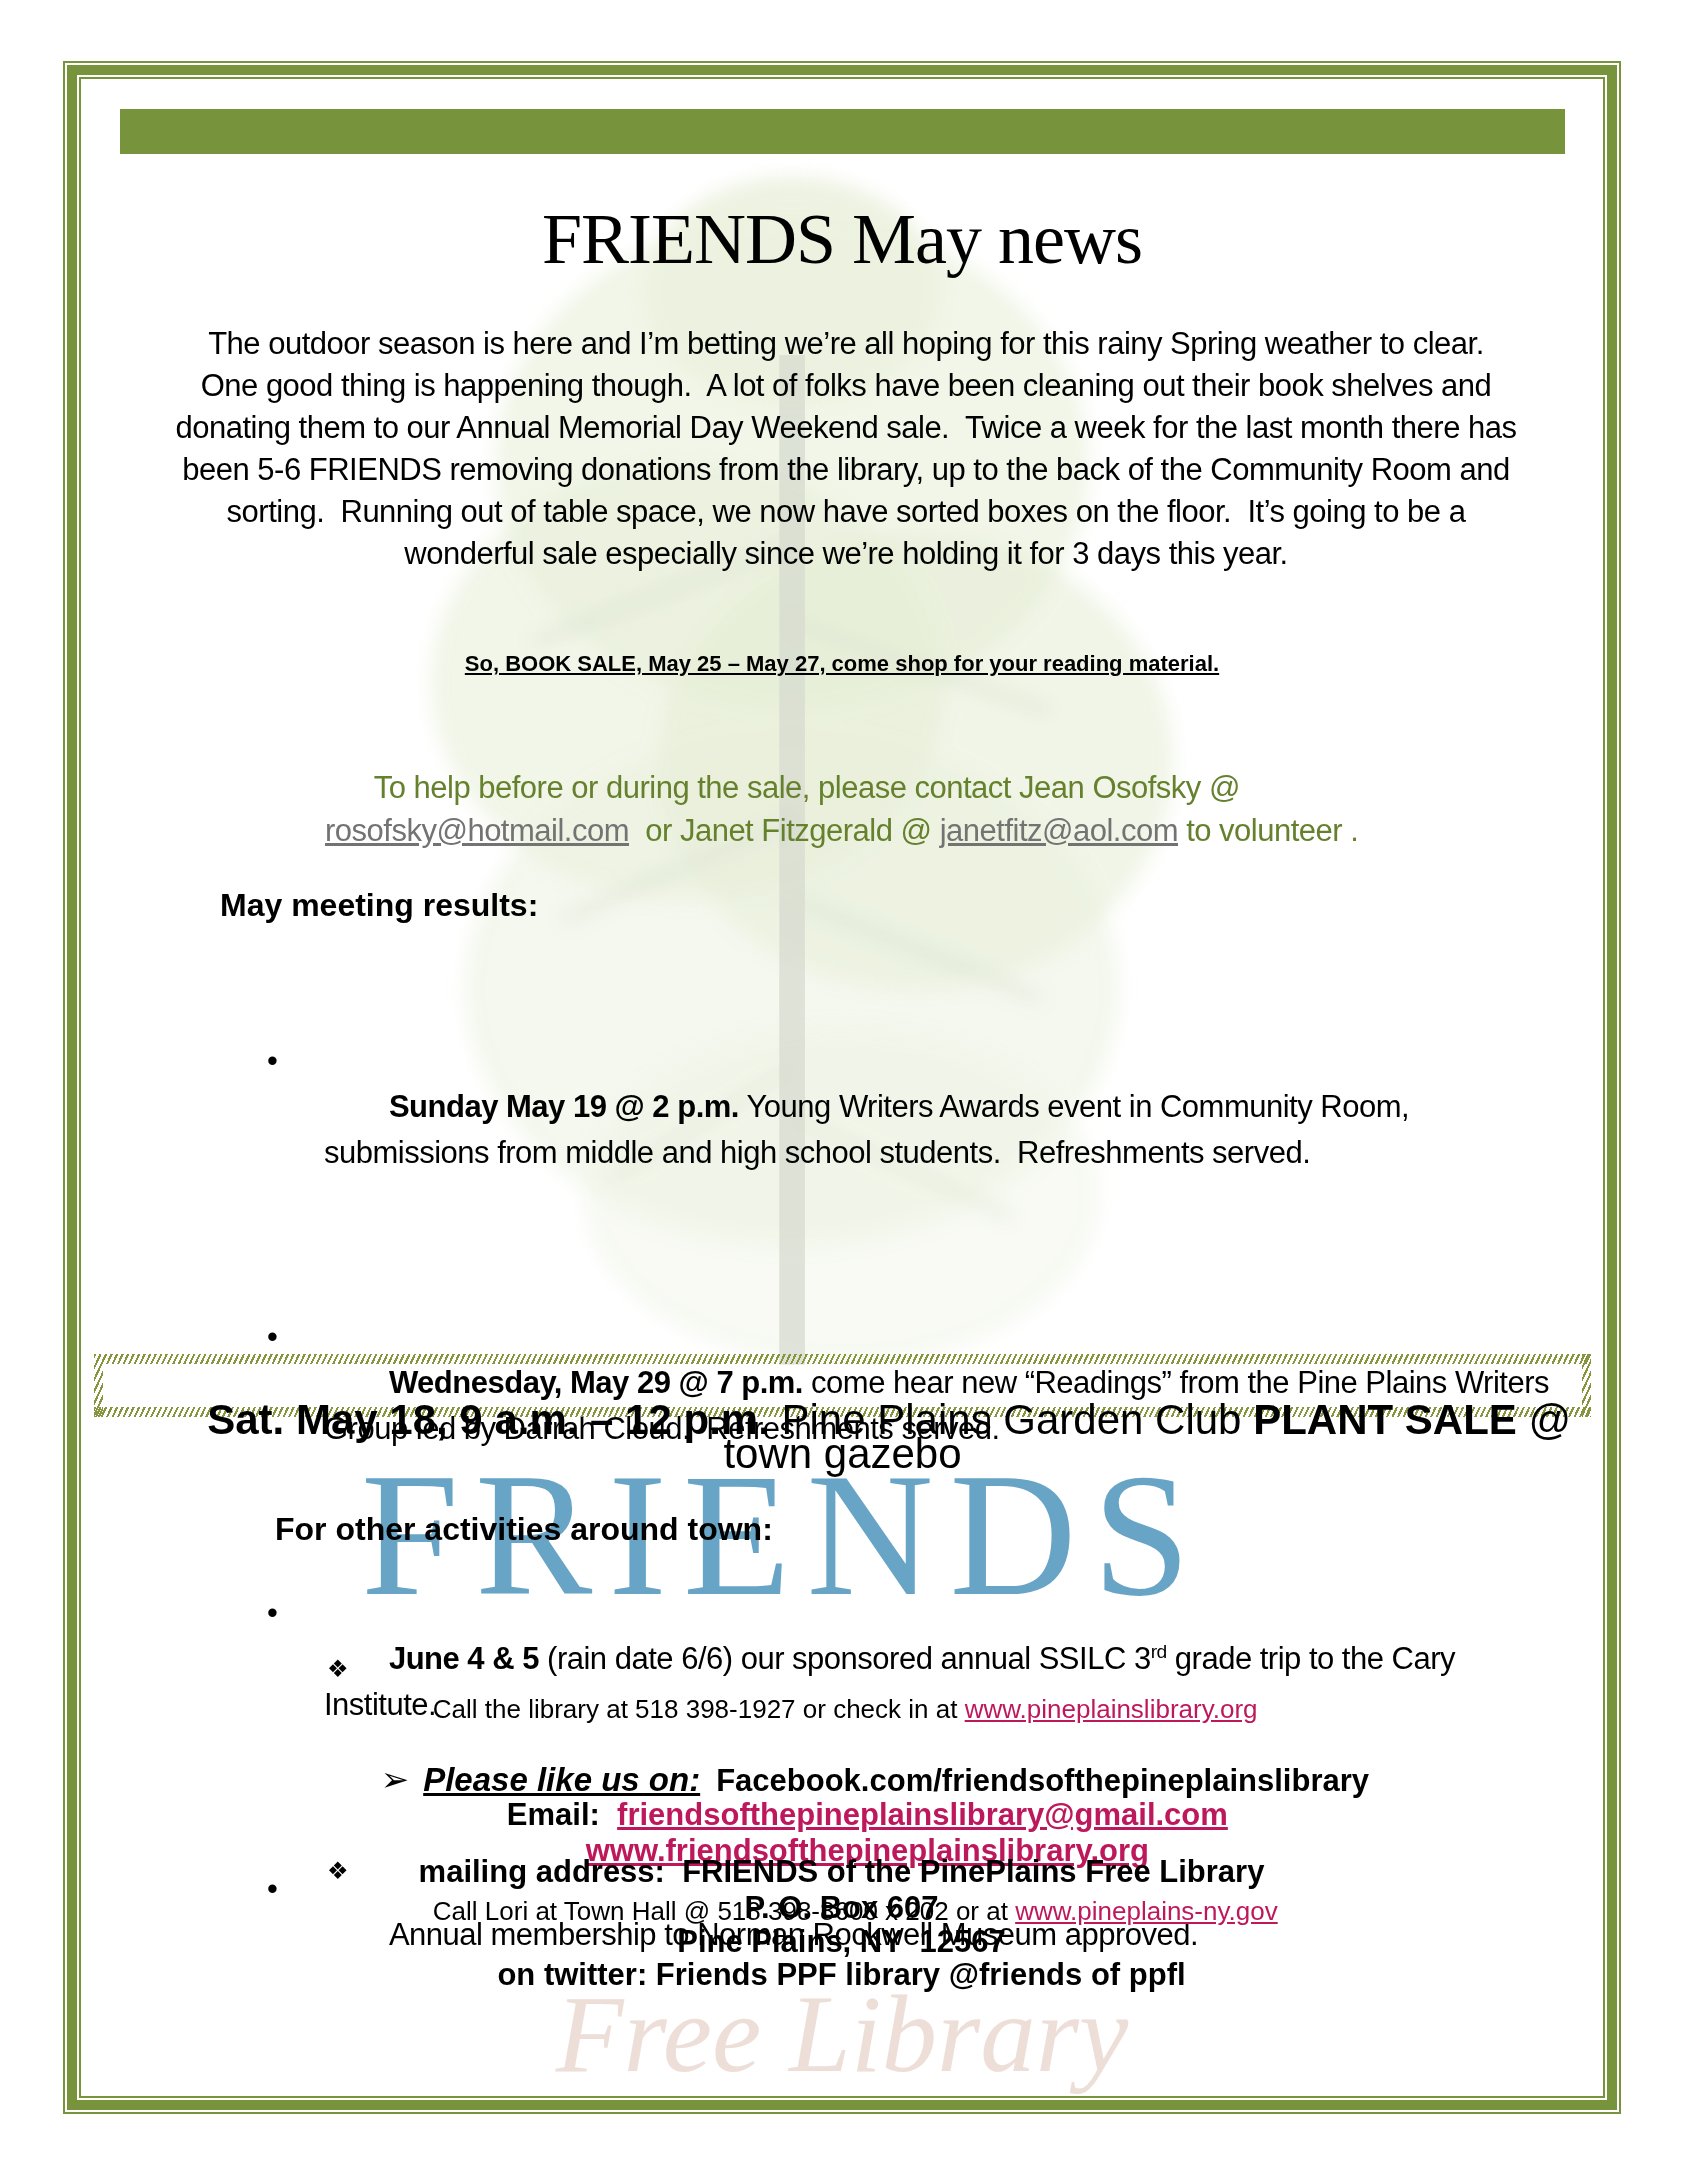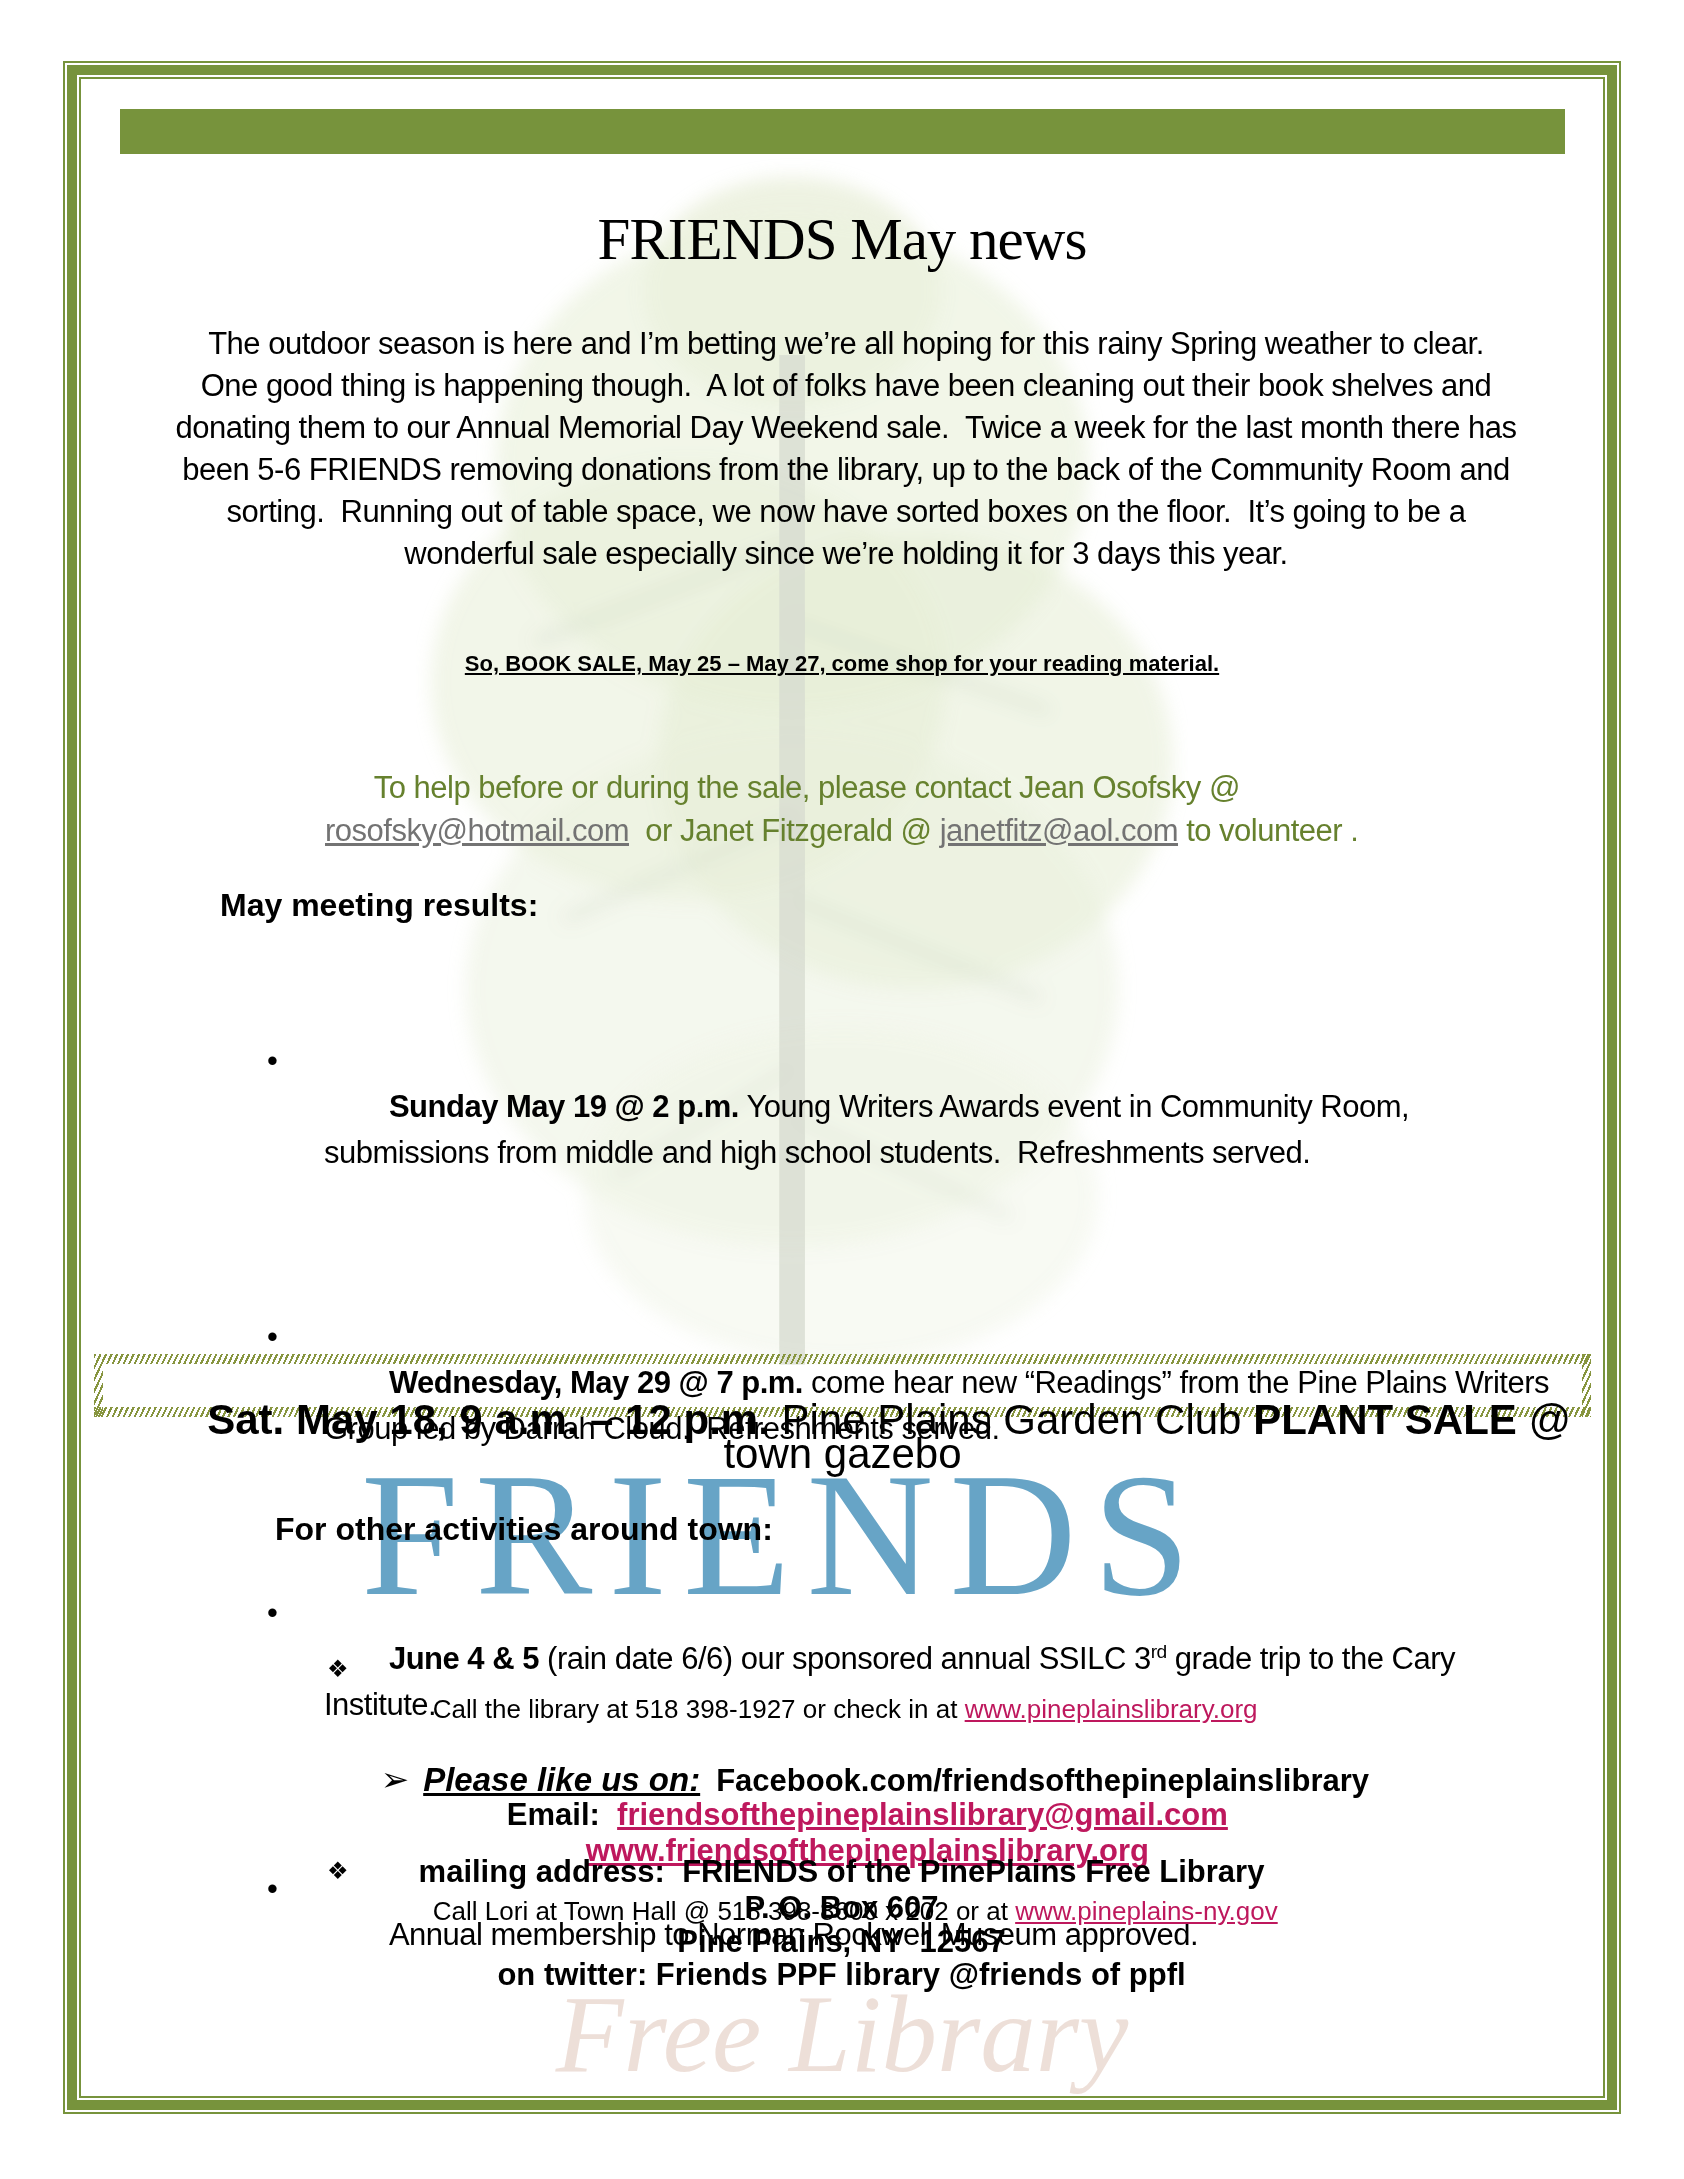--- a/index.html
+++ b/index.html
@@ -33,21 +33,21 @@
 
   
   .content { position:absolute; inset:0; z-index:2; }
   .abs { position:absolute; }
   .bind, .bind * { white-space:pre-wrap; }
 
   .banner { left:120px; top:109px; width:1445px; height:45px; background:#77933C; }
 
   .doc-title {
     left:0; right:0; top:210px; text-align:center;
-    font-family:"Liberation Serif", serif; font-size:59px; line-height:59px;
+    font-family:"Liberation Serif", serif; font-size:72px; line-height:59px;
     letter-spacing:-1px;
   }
   .intro {
     left:173px; top:323px; width:1346px; text-align:center;
     font-size:31px; line-height:42px; letter-spacing:-0.5px;
   }
   .booksale {
     left:0; right:0; top:644px; text-align:center;
     font-size:22px; line-height:40px; font-weight:bold; text-decoration:underline;
   }

